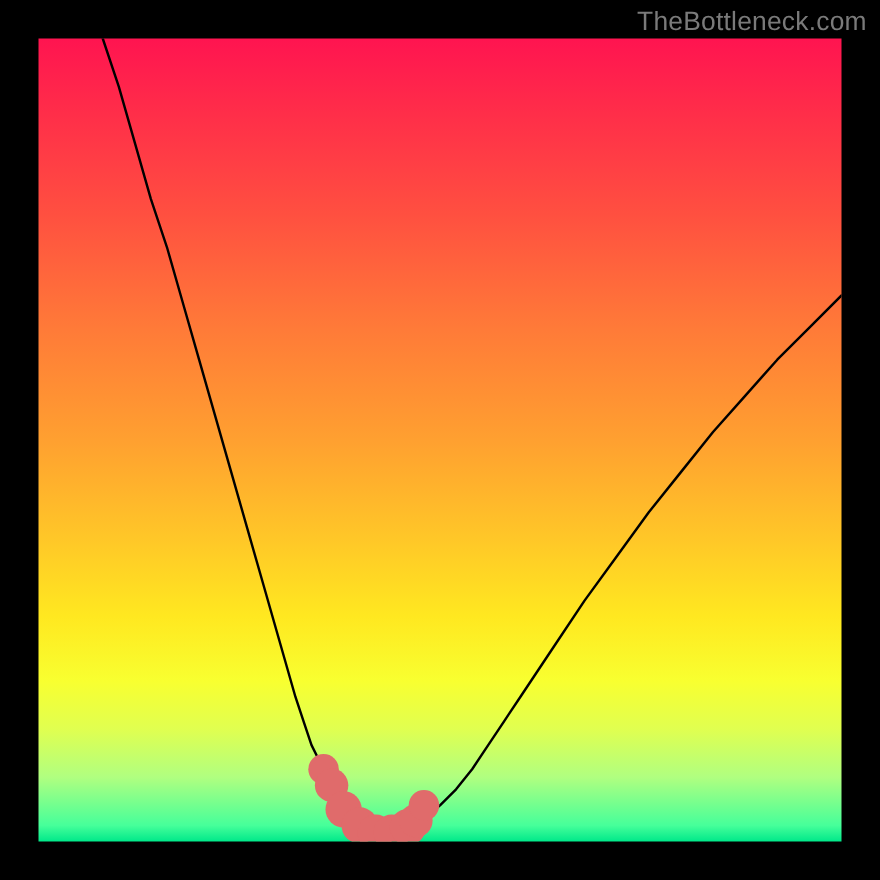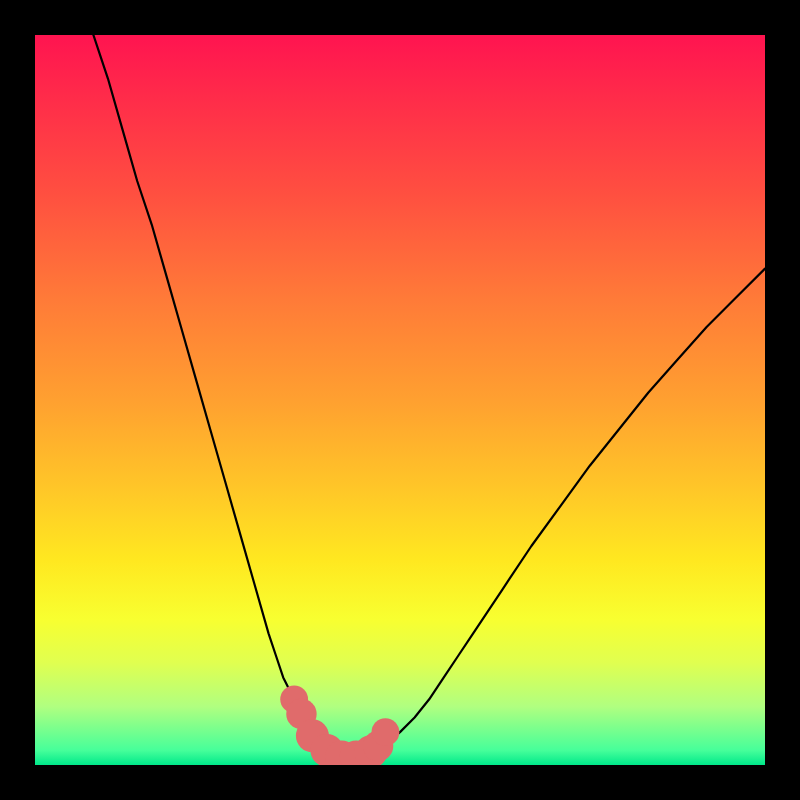--- a/index.html
+++ b/index.html
@@ -66,13 +66,14 @@
         <circle cx="266.45" cy="678.90" r="15.20" fill="#e06b6b" stroke="#c85a5a" stroke-width="0"></circle>
         <circle cx="277.40" cy="700.80" r="16.51" fill="#e06b6b" stroke="#c85a5a" stroke-width="0"></circle>
         <circle cx="292.00" cy="715.40" r="16.51" fill="#e06b6b" stroke="#c85a5a" stroke-width="0"></circle>
         <circle cx="306.60" cy="721.97" r="16.51" fill="#e06b6b" stroke="#c85a5a" stroke-width="0"></circle>
         <circle cx="321.20" cy="721.97" r="16.51" fill="#e06b6b" stroke="#c85a5a" stroke-width="0"></circle>
         <circle cx="335.80" cy="716.86" r="16.51" fill="#e06b6b" stroke="#c85a5a" stroke-width="0"></circle>
         <circle cx="343.10" cy="711.02" r="15.20" fill="#e06b6b" stroke="#c85a5a" stroke-width="0"></circle>
         <circle cx="350.40" cy="697.15" r="13.88" fill="#e06b6b" stroke="#c85a5a" stroke-width="0"></circle>
       </svg>
   </div>
+  <div class="watermark">TheBottleneck.com</div>
 </div>
 
 </body></html>

